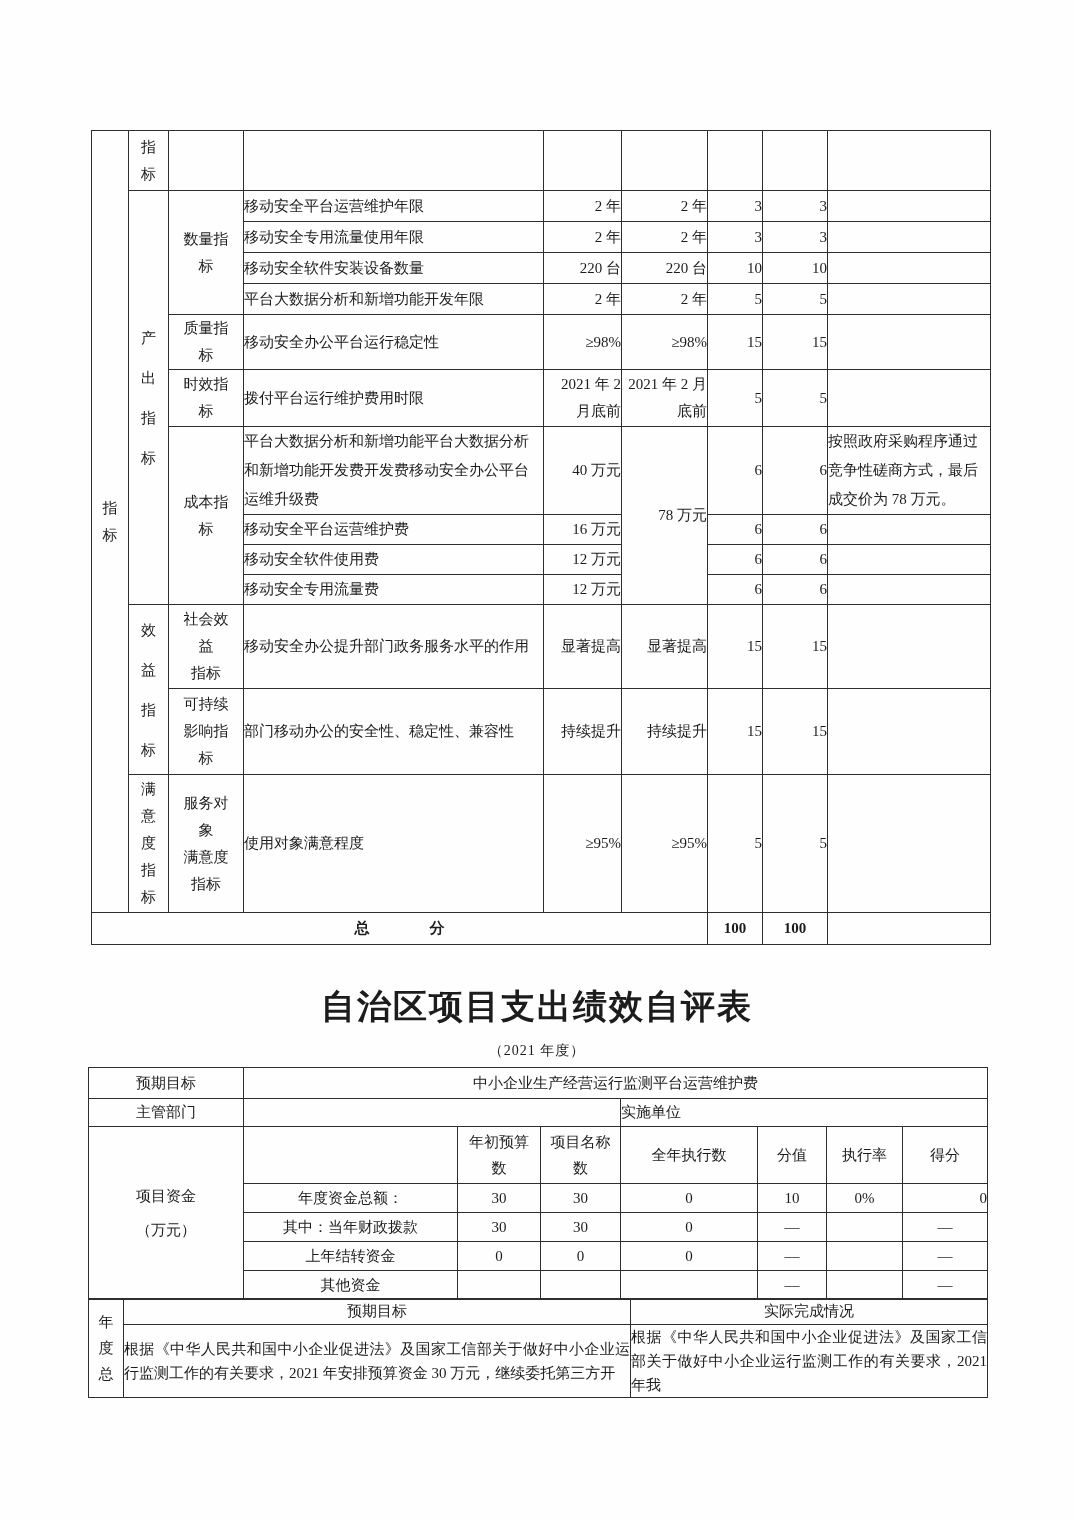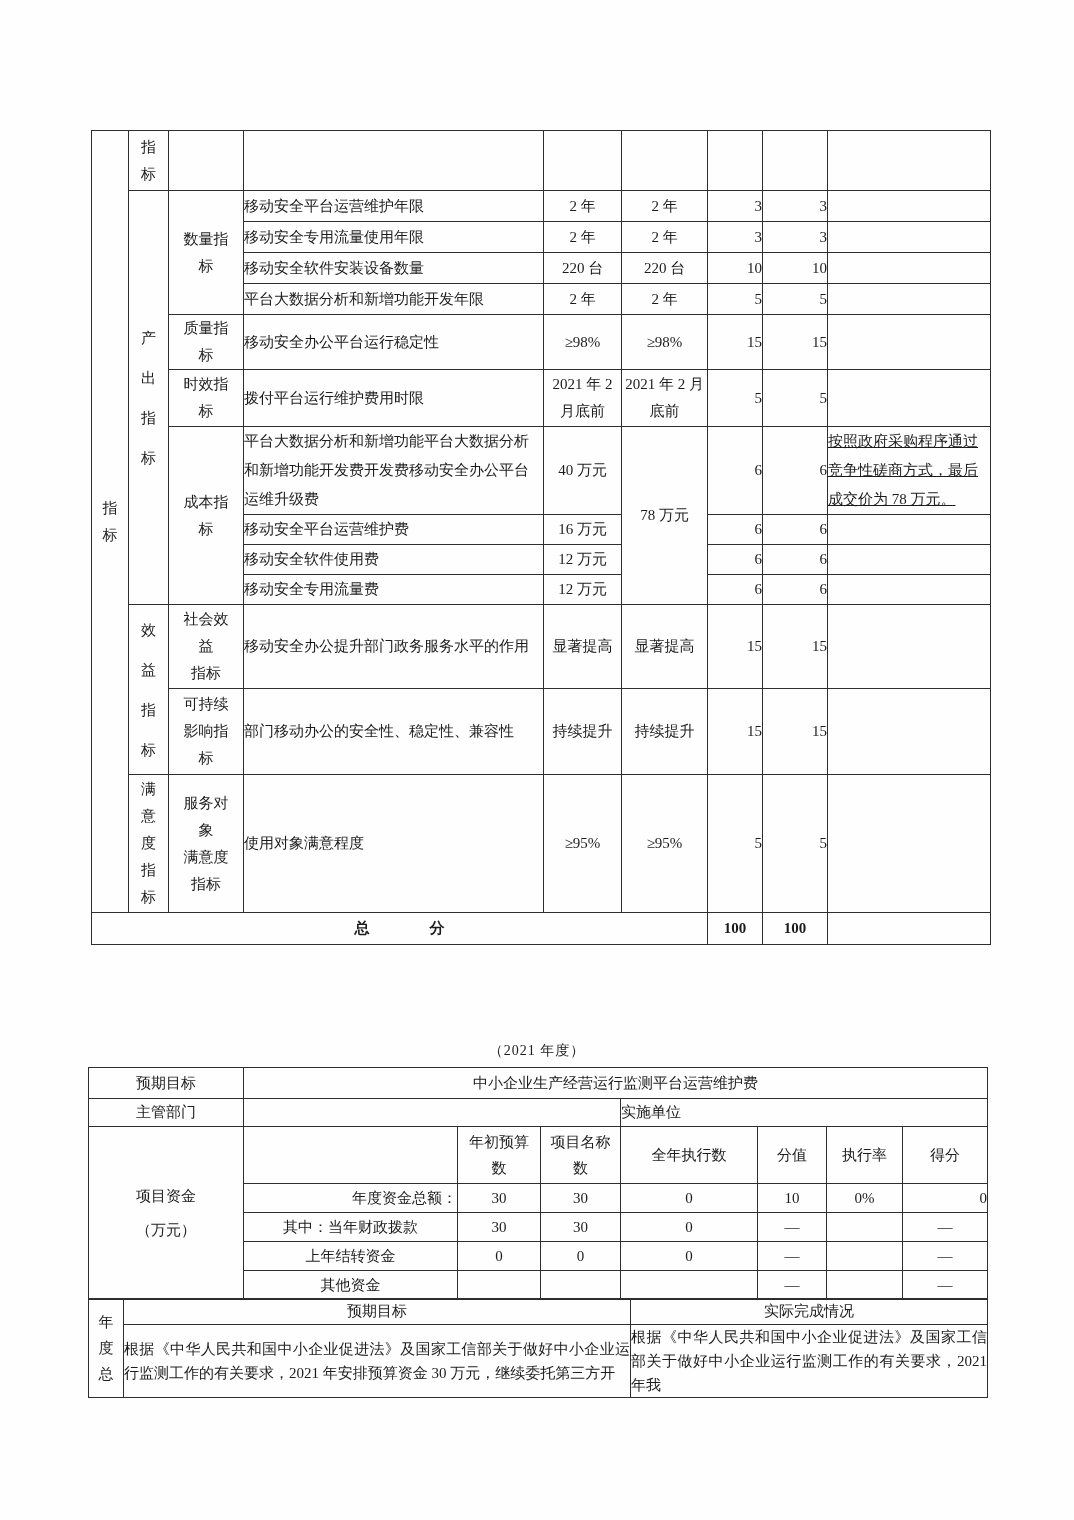--- a/index.html
+++ b/index.html
@@ -24,41 +24,41 @@
     padding:0;
     overflow:hidden;
     font-family:"Liberation Serif","DejaVu Serif",serif;
   }
   
   #t1{left:91px;top:130px;width:899px;}
   .v{white-space:pre-line;text-align:center;line-height:27px;}
   .lh40{line-height:40px;}
   .topv{vertical-align:top;padding-top:4px;}
   .name{text-align:left;padding:2px 10px;line-height:29px;}
-  .val{text-align:center;padding:2px 7px;line-height:27px;}
+  .val{text-align:right;padding:2px 7px;line-height:27px;}
   .num{text-align:right;padding-right:13px;}
-  .note{text-align:left;padding:2px 9px;line-height:29px;vertical-align:top;padding-top:6px;text-decoration:underline;}
+  .note{text-align:left;padding:2px 9px;line-height:29px;vertical-align:top;padding-top:6px;}
   .total-label{text-align:center;font-weight:bold;white-space:pre;font-size:16px;}
   .total-num{text-align:center;font-weight:bold;font-size:15.5px;}
   
   .title{
     position:absolute;left:0;top:984px;width:100%;
     text-align:center;font-size:34px;font-weight:bold;
     letter-spacing:2px;
   }
   .subtitle{
     position:absolute;left:0;top:1042px;width:100%;
     text-align:center;font-size:14px;letter-spacing:1px;
   }
   
   #t2a{left:88px;top:1067px;width:899px;}
   #t2b{left:88px;top:1298px;width:899px;}
   .ctr{text-align:center;}
   .hdr{text-align:center;line-height:26px;white-space:pre-line;}
-  .lbl-left{text-align:right;padding-left:9px;margin-left:32px;}
+  .lbl-left{text-align:center;padding-left:9px;margin-left:32px;}
   .impl{text-align:left;padding-left:40px;}
   .score-right{text-align:right;padding-right:12px;}
   .side{white-space:pre-line;text-align:center;line-height:26px;vertical-align:top;padding-top:3px;}
   .sec-hdr{text-align:center;}
   .para{
     text-align:justify;text-justify:inter-character;
     vertical-align:top;
     line-height:24px;font-size:14.5px;
     padding:3px 9px 0 9px;
   }
@@ -239,20 +239,21 @@
 
     <tr style="height:32px">
       <td class="total-label" colspan="6">总　　　　分</td>
       <td class="total-num">100</td>
       <td class="total-num">100</td>
       <td></td>
     </tr>
     </tbody>
   </table>
 
+  <div class="title">自治区项目支出绩效自评表</div>
   <div class="subtitle">（2021 年度）</div>
 
   <table class="doc" id="t2a">
     <colgroup>
       <col style="width:155px">
         <col style="width:214px">
         <col style="width:83px">
         <col style="width:80px">
       <col style="width:137px">
         <col style="width:69px">

